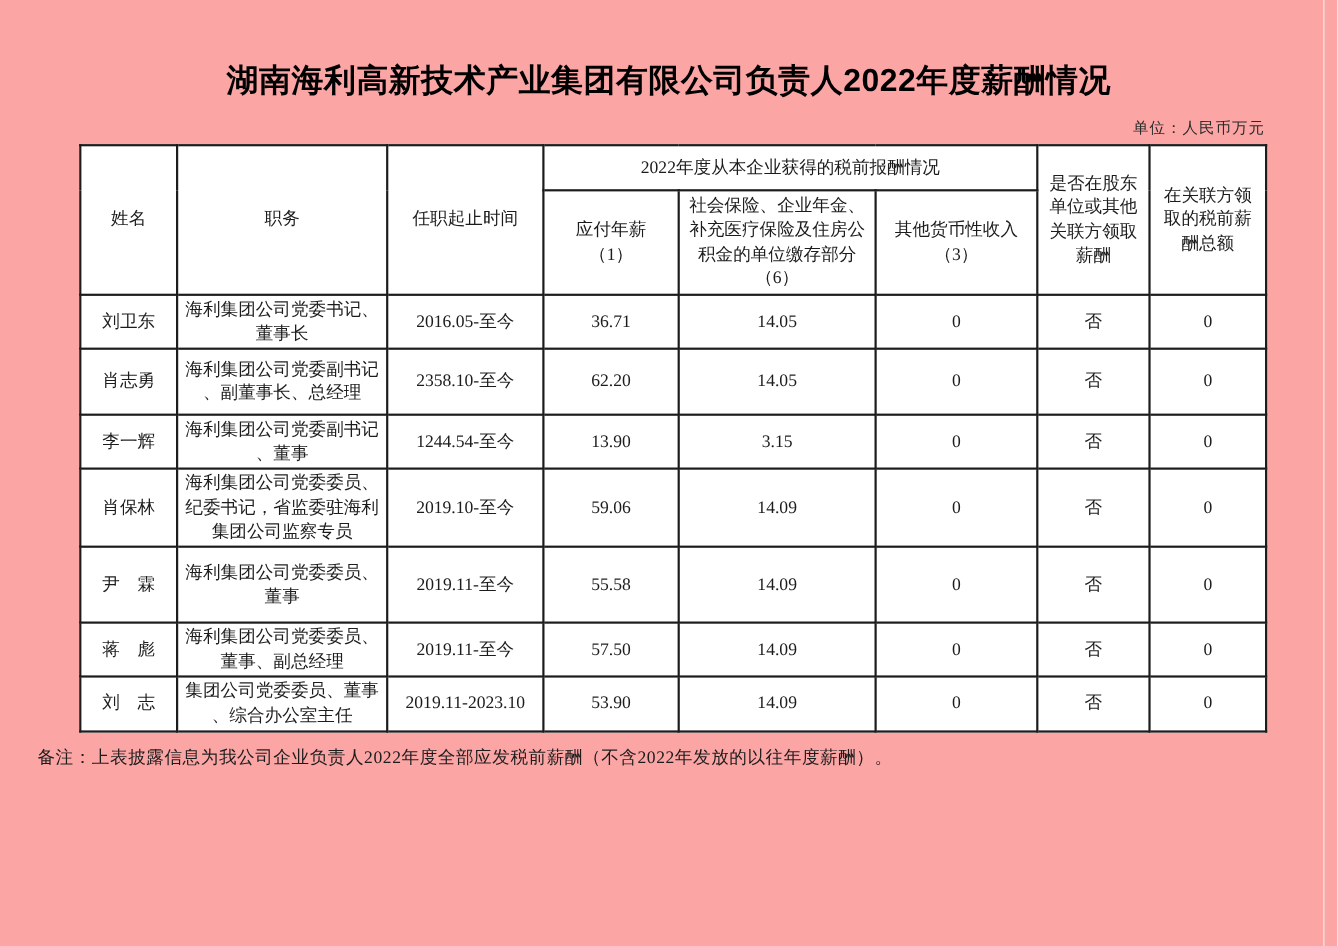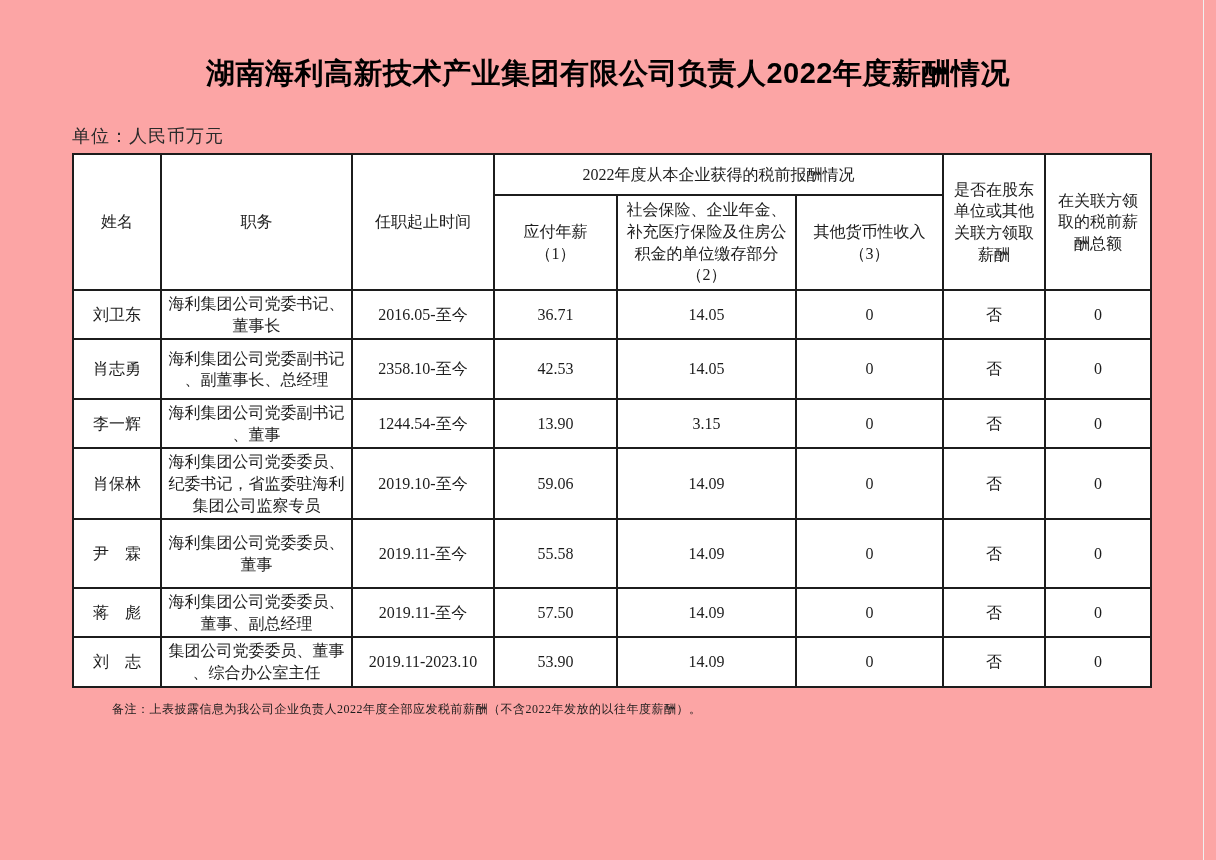--- a/index.html
+++ b/index.html
@@ -30,23 +30,23 @@
     padding-top: 54px;
     text-align: center;
     font-family: "Liberation Sans", "DejaVu Sans", sans-serif;
     font-size: 29px;
     font-weight: 800;
     letter-spacing: 0.5px;
     color: #000000;
   }
   .unit-label {
     width: 1078px;
-    margin: 30px 0 5px 72px;
-    text-align: left;
-    font-size: 18px;
+    margin: 14px 0 5px 72px;
+    text-align: right;
+    font-size: 14px;
     letter-spacing: 1px;
     color: #2a2a2a;
   }
   table.salary-table {
     table-layout: fixed;
     border-collapse: collapse;
     width: 1078px;
     margin-left: 72px;
     background: #ffffff;
   }
@@ -63,22 +63,22 @@
     overflow: hidden;
   }
   tr.header-row-top { height: 41px; }
   tr.header-row-sub { height: 95px; }
   tr.body-row   { height: 48px; }
   tr.body-row-2 { height: 60px; }
   tr.body-row-4 { height: 64px; }
   tr.body-row-5 { height: 69px; }
   .note {
     width: 1090px;
-    margin: 13px 0 0 112px;
-    font-size: 12px;
+    margin: 13px 0 0 34px;
+    font-size: 16px;
     letter-spacing: 0.5px;
     color: #1c1c1c;
   }
 </style>
 </head>
 <body>
 
 <div class="page">
 
   <h1 class="doc-title">湖南海利高新技术产业集团有限公司负责人2022年度薪酬情况</h1>
@@ -109,21 +109,21 @@
         <th rowspan="2">在关联方领
 取的税前薪
 酬总额</th>
       </tr>
       <tr class="header-row-sub">
         <th>应付年薪
 （1）</th>
         <th>社会保险、企业年金、
 补充医疗保险及住房公
 积金的单位缴存部分
-（2）</th>
+（6）</th>
         <th>其他货币性收入
 （3）</th>
       </tr>
     </thead>
     <tbody>
       <tr class="body-row">
         <td>刘卫东</td>
         <td>海利集团公司党委书记、
 董事长</td>
         <td>2016.05-至今</td>
@@ -131,21 +131,21 @@
         <td>14.05</td>
         <td>0</td>
         <td>否</td>
         <td>0</td>
       </tr>
       <tr class="body-row-2">
         <td>肖志勇</td>
         <td>海利集团公司党委副书记
 、副董事长、总经理</td>
         <td>2358.10-至今</td>
-        <td>42.53</td>
+        <td>62.20</td>
         <td>14.05</td>
         <td>0</td>
         <td>否</td>
         <td>0</td>
       </tr>
       <tr class="body-row">
         <td>李一辉</td>
         <td>海利集团公司党委副书记
 、董事</td>
         <td>1244.54-至今</td>

